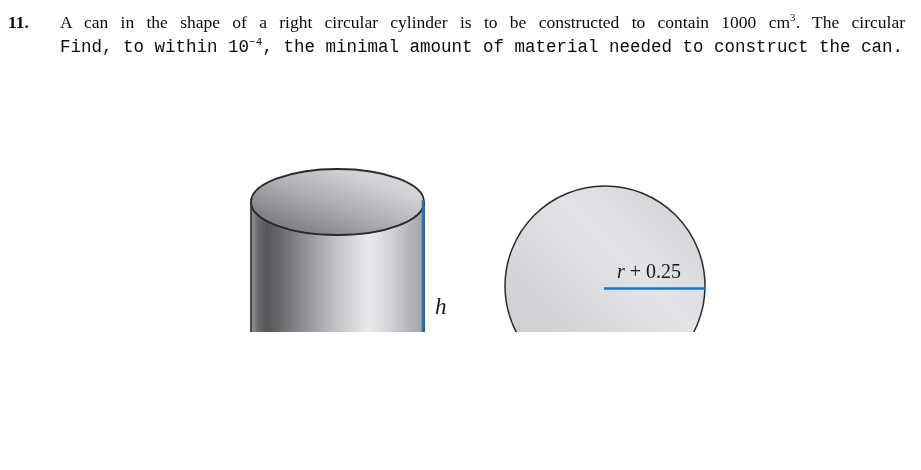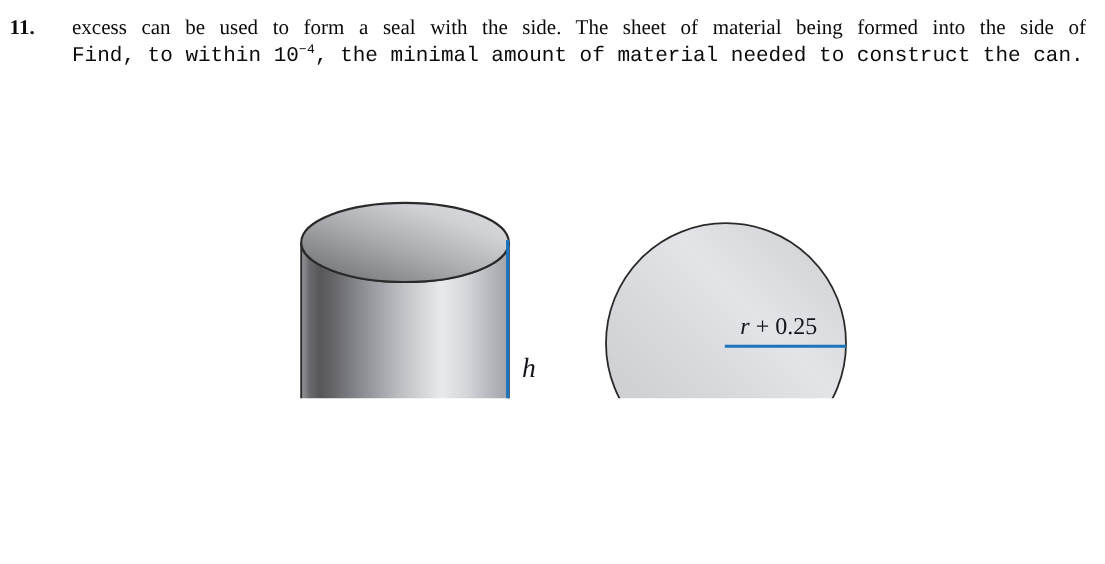--- a/index.html
+++ b/index.html
@@ -71,21 +71,21 @@
   }
 </style>
 </head>
 <body>
 
 <div class="page">
 
   <div class="problem-number">11.</div>
 
   <div class="problem-text">
-      <div class="text-line"><span>excess can be used to form a seal with the side. The sheet of material being formed into the side of</span></div>
+      <div class="text-line"><span>A can in the shape of a right circular cylinder is to be constructed to contain 1000 cm</span><sup>3</sup><span>. The circular</span></div>
       <div class="text-line"><span>Find, to within 10</span><sup>−4</sup><span>, the minimal amount of material needed to construct the can.</span></div>
     </div>
 
   <svg class="figure-cylinder" viewBox="0 0 210 300">
     <defs>
       <linearGradient id="cylBody" x1="0" y1="0" x2="1" y2="0">
         <stop offset="0" stop-color="#97999f"></stop>
         <stop offset="0.04" stop-color="#6a6a6e"></stop>
         <stop offset="0.09" stop-color="#57575b"></stop>
         <stop offset="0.15" stop-color="#646468"></stop>

